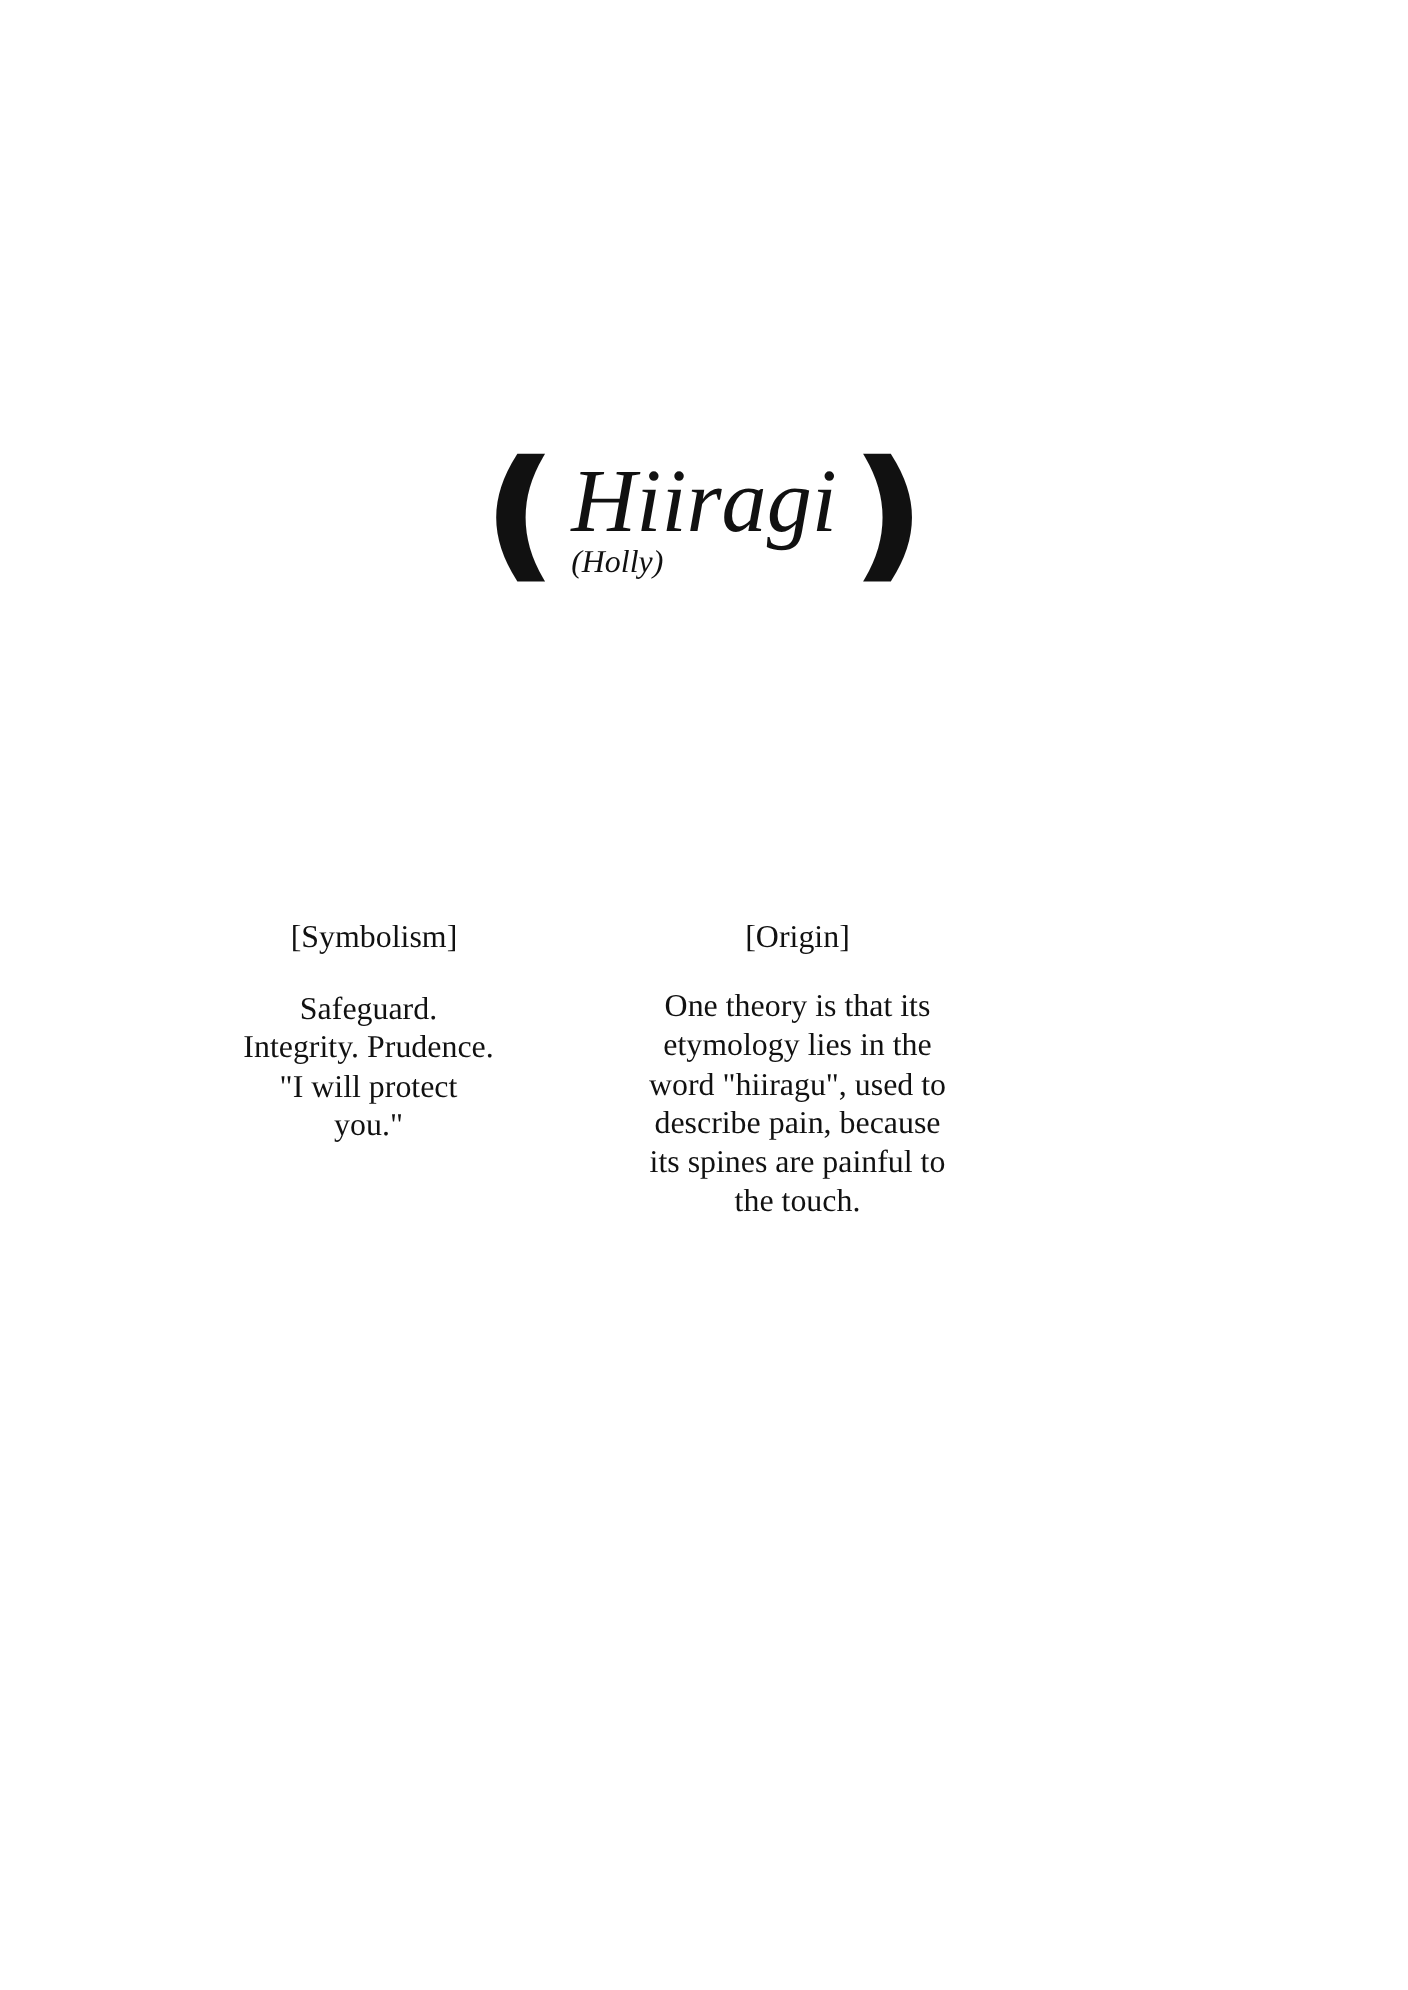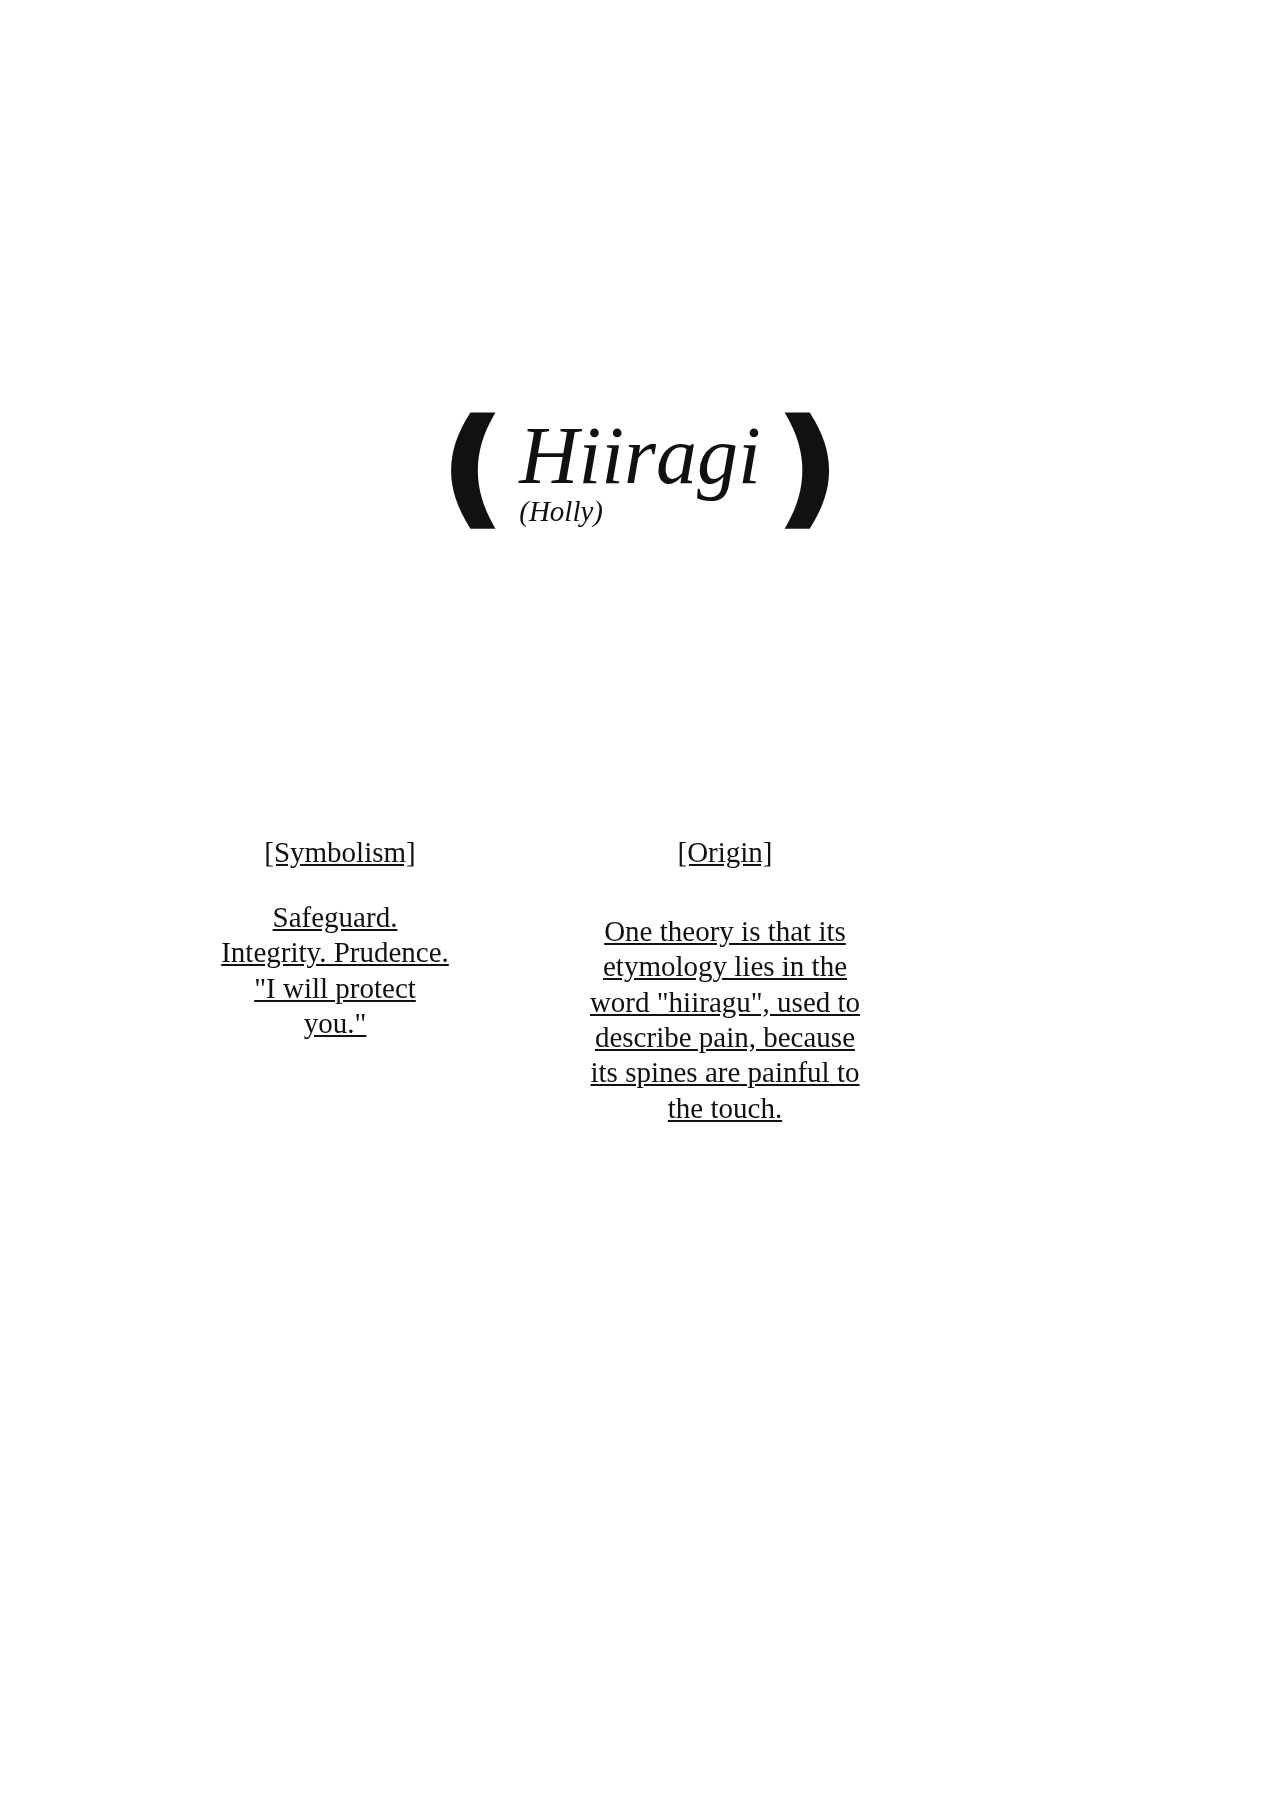--- a/index.html
+++ b/index.html
@@ -78,21 +78,20 @@
   .columns {
     position: absolute;
     left: 195px;
     top: 835px;
     width: 800px;
   }
   .col {
     position: absolute;
     top: 0;
     width: 290px;
-    text-decoration: underline;
   }
   .col-symbolism { left: 0px; }
   .col-origin    { left: 385px; }
 
   .col-heading {
     font-family: "Liberation Serif", serif;
     font-size: 29px;
     line-height: 1.2;
     text-align: center;
     color: #111111;
@@ -105,21 +104,21 @@
     text-align: center;
     color: #111111;
     margin-top: 30px;
   }
   .col-symbolism .col-body {
     width: 230px;
     margin-left: 25px;
   }
   .col-origin .col-body {
     width: 290px;
-    margin-top: 44px;
+    margin-top: 28px;
   }
 </style>
 </head>
 <body>
 
 <div class="page">
 
   <div class="title-block">
     <div class="title-row">
       <span class="bracket left">❪</span>

